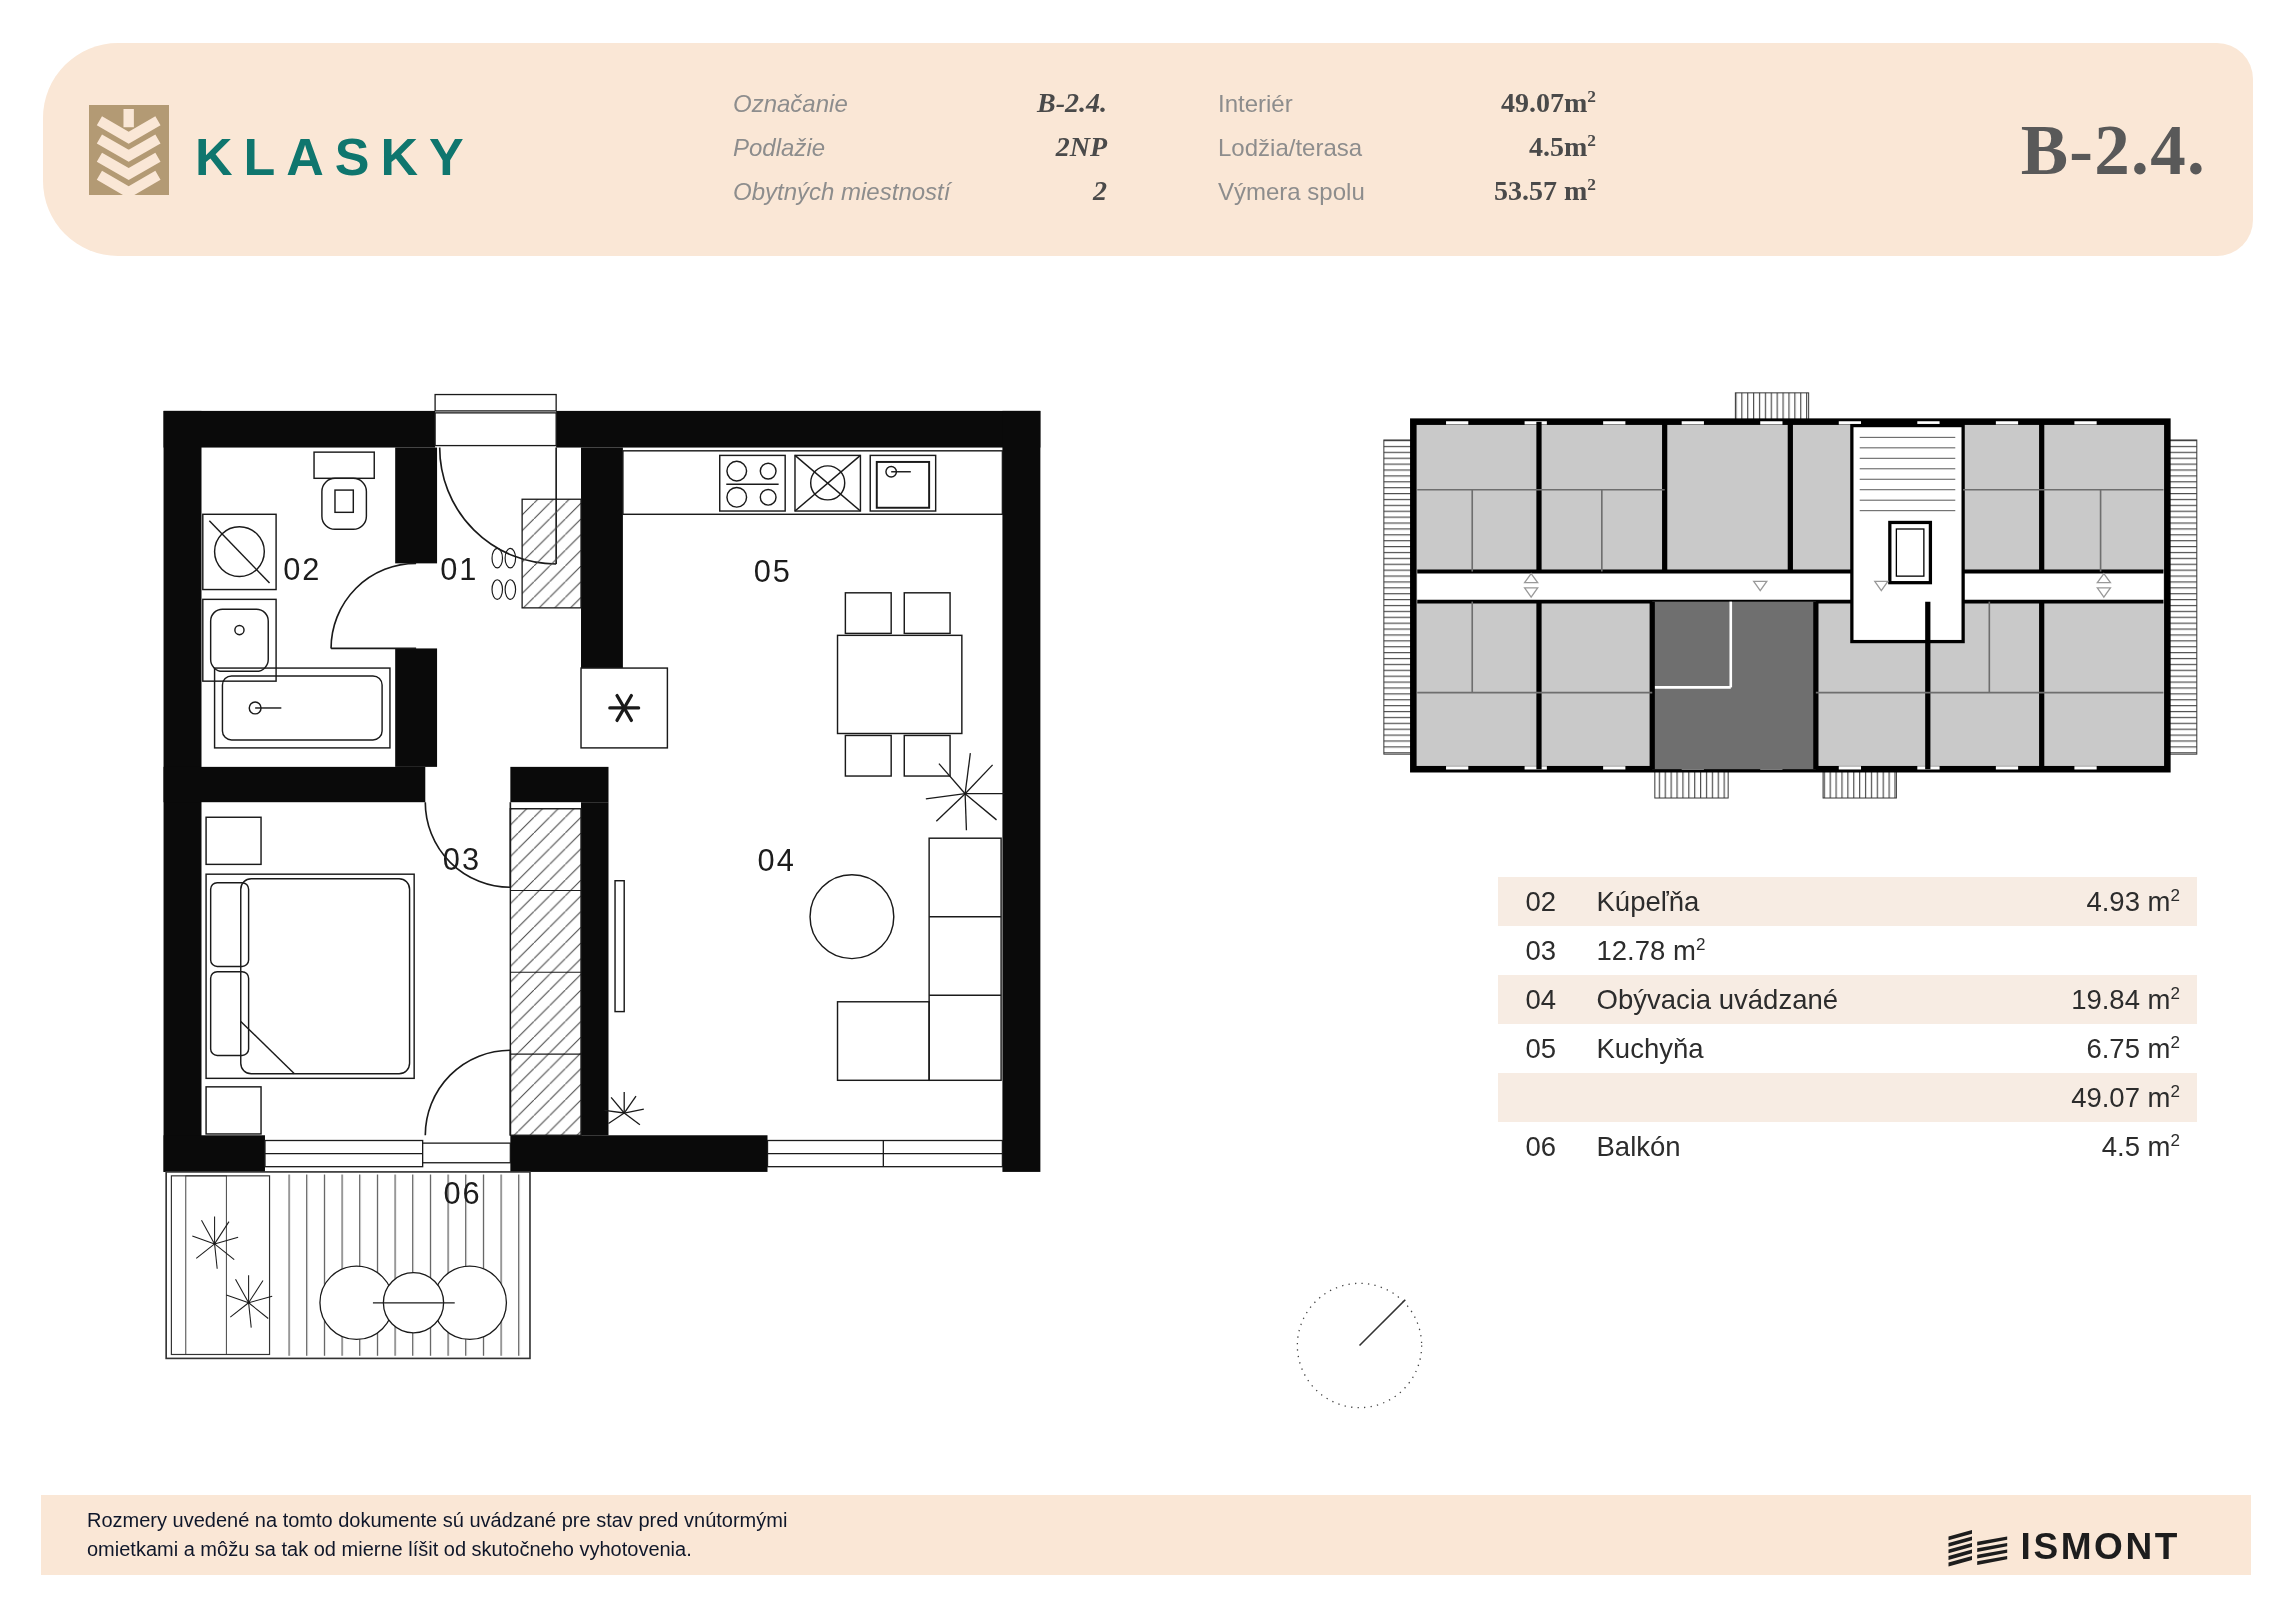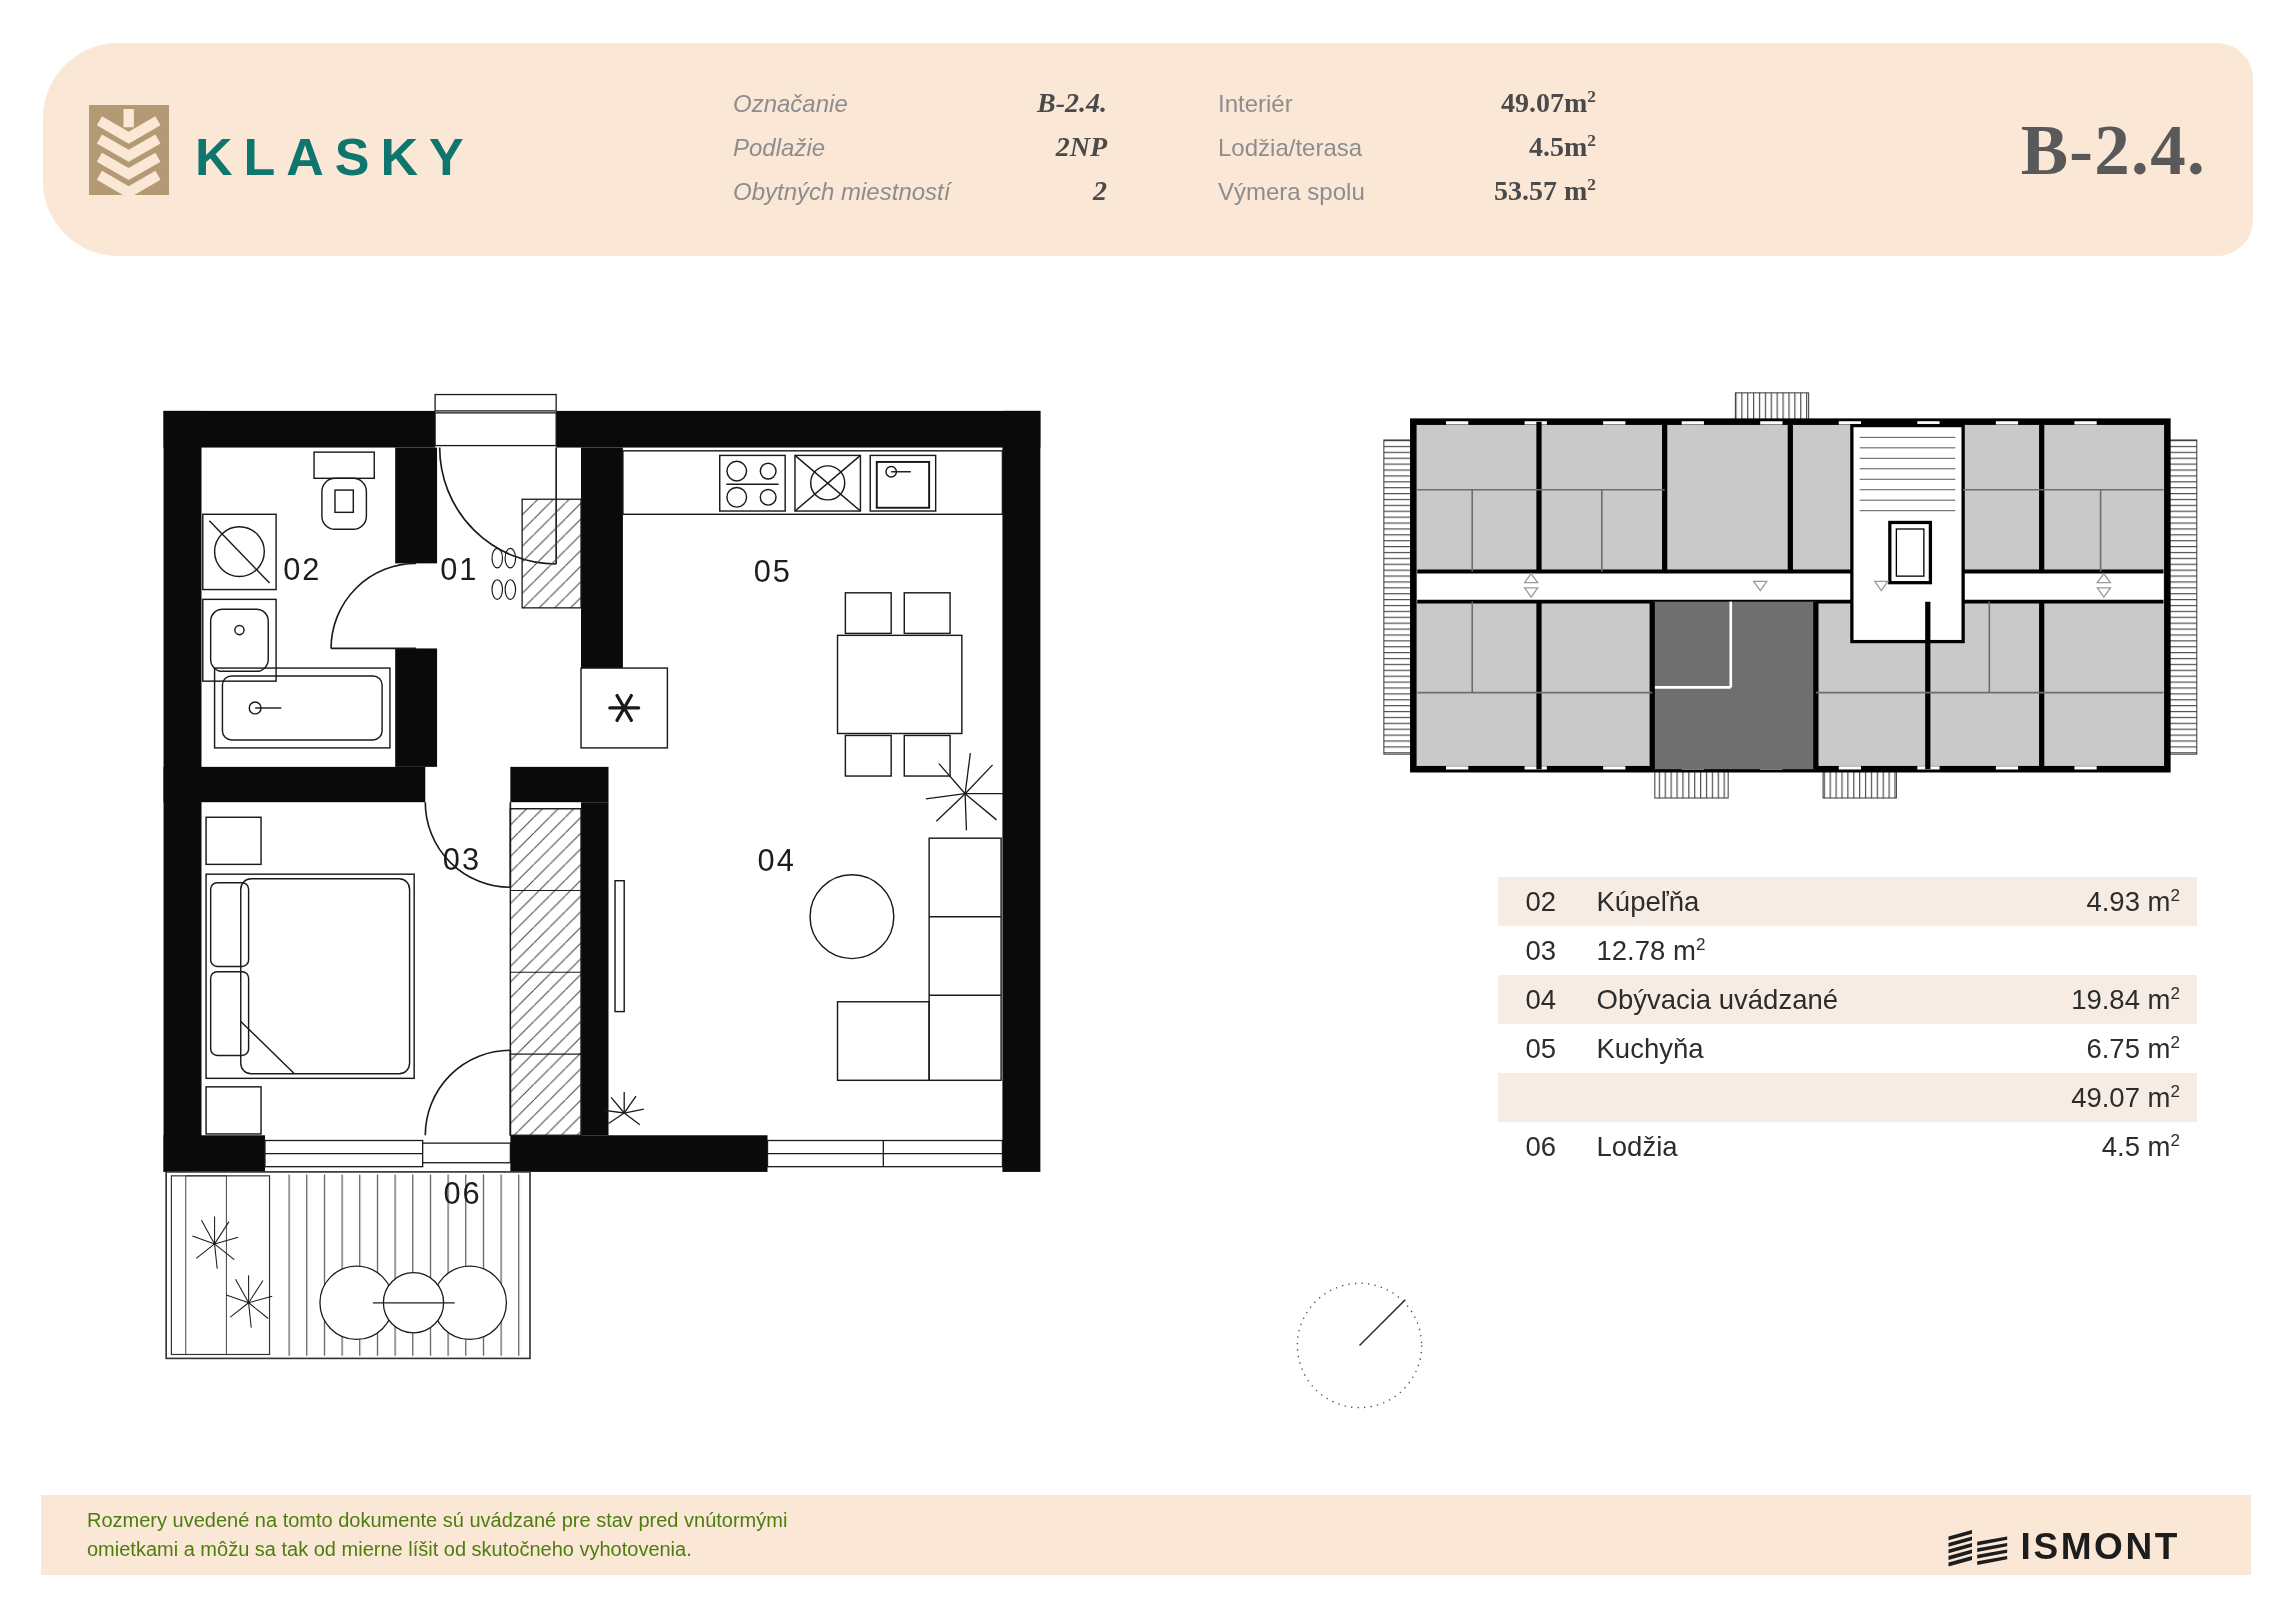--- a/index.html
+++ b/index.html
@@ -32,21 +32,21 @@
   .room-table{position:absolute;left:1498px;top:877px;width:699px;}
   .room-row{display:flex;align-items:center;height:49px;font-size:27.5px;color:#2c2c2c;}
   .room-row.shaded{background:#f7ece3;}
   .room-no{width:71px;padding-left:27.5px;}
   .room-name{flex:1;}
   .room-area{padding-right:17px;}
   
   .footer-band{
     position:absolute;left:41px;top:1495px;width:2210px;height:80px;background:#fae7d6;
   }
-  .disclaimer{position:absolute;left:46px;top:10.5px;font-size:20px;line-height:29.4px;color:#4d7c0f;}
+  .disclaimer{position:absolute;left:46px;top:10.5px;font-size:20px;line-height:29.4px;color:#0f172a;}
   .footer-logo{position:absolute;right:71px;top:0;height:80px;display:flex;align-items:center;gap:10.5px;margin-top:12px;}
   .footer-logo-text{font-size:37px;font-weight:700;letter-spacing:2.6px;color:#1d1d1d;}
   
   .plan-svg{position:absolute;left:157px;top:393px;}
   .overview-svg{position:absolute;left:1374px;top:385px;}
   .compass-svg{position:absolute;left:1281px;top:1267px;}
   .plan-label{font-size:47px;letter-spacing:3px;fill:#1c1c1c;}
 </style>
 </head>
 <body>
@@ -421,21 +421,21 @@
     <span class="room-name">Kuchyňa</span>
     <span class="room-area">6.75 m<sup>2</sup></span>
   </div>
   <div class="room-row shaded">
     <span class="room-no"></span>
     <span class="room-name"></span>
     <span class="room-area">49.07 m<sup>2</sup></span>
   </div>
   <div class="room-row">
     <span class="room-no">06</span>
-    <span class="room-name">Lodžia</span>
+    <span class="room-name">Balkón</span>
     <span class="room-area">4.5 m<sup>2</sup></span>
   </div>
 </div>
 
 <div class="footer-band">
   <div class="disclaimer">
     <div>Rozmery uvedené na tomto dokumente sú uvádzané pre stav pred vnútormými</div>
     <div>omietkami a môžu sa tak od mierne líšit od skutočneho vyhotovenia.</div>
   </div>
   <div class="footer-logo">

